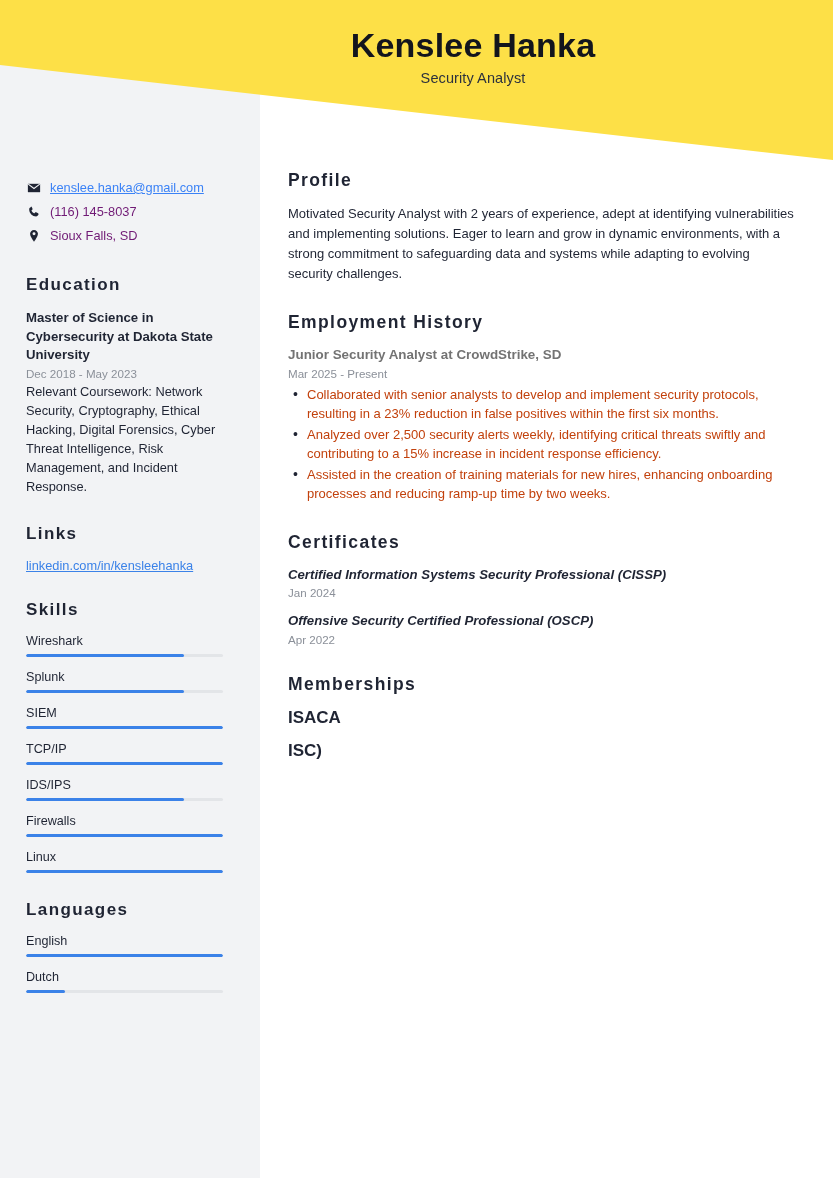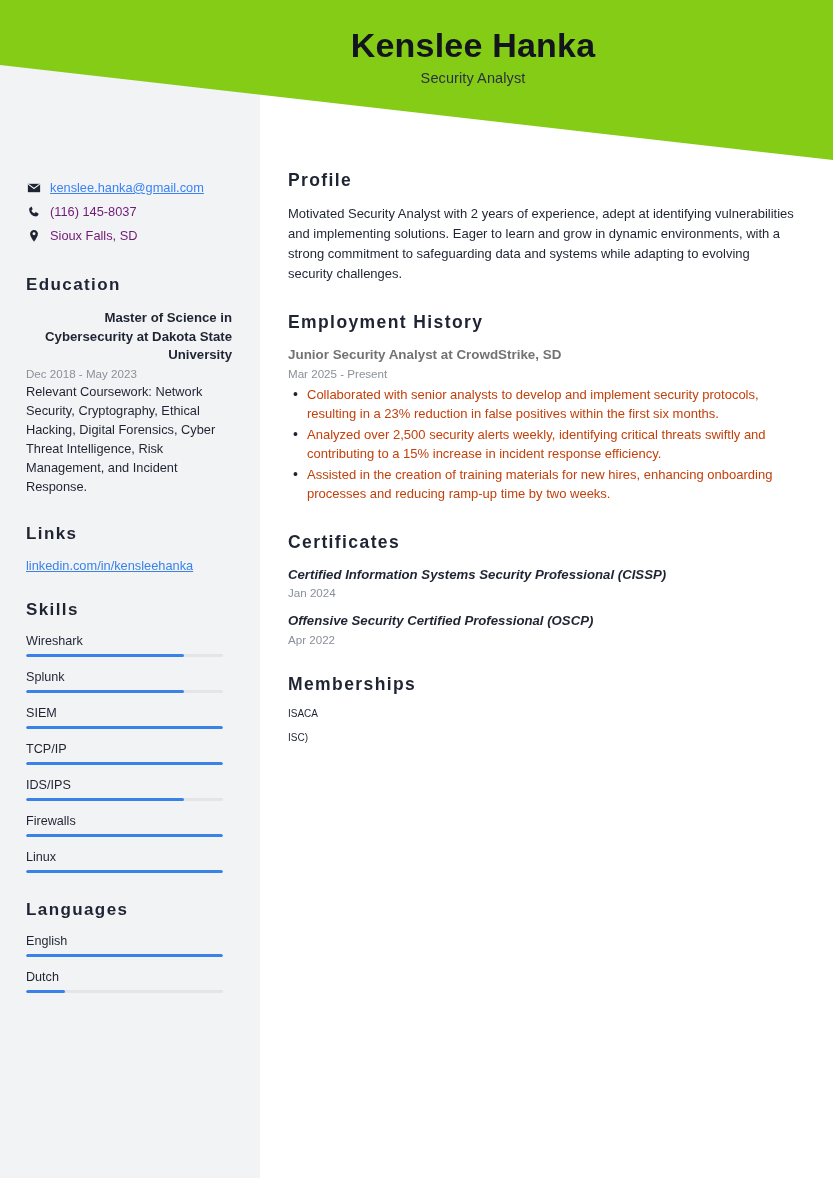--- a/index.html
+++ b/index.html
@@ -125,21 +125,20 @@
     margin-bottom: 14px;
   }
 
   .side-block { margin-bottom: 27px; }
 
   .edu-degree {
     font-size: 13.2px;
     font-weight: bold;
     line-height: 1.42;
     color: #1f2433;
-    text-align: right;
   }
 
   .edu-date {
     font-size: 11.6px;
     color: #8b9099;
     margin-top: 2px;
     margin-bottom: 3px;
   }
 
   .edu-desc {
@@ -255,34 +254,34 @@
     font-style: italic;
   }
 
   .cert-date {
     font-size: 11.6px;
     color: #8b9099;
     margin-top: 2px;
   }
 
   .member-item {
-    font-size: 10px;
-    font-weight: normal;
+    font-size: 17px;
+    font-weight: bold;
     color: #1f2433;
     margin-bottom: 13px;
   }
 </style>
 </head>
 <body>
 
 <div class="page">
 
   <div class="sidebar" style="background: rgb(242, 243, 245);"></div>
 
-  <div class="banner" style="background: #84cc16;">
+  <div class="banner" style="background: #fde047;">
     <div class="banner-inner">
       <div class="name">Kenslee Hanka</div>
       <div class="job-title">Security Analyst</div>
     </div>
   </div>
 
   <div class="sidebar-content">
 
     <div class="contact-list">
       <div class="contact-row">

